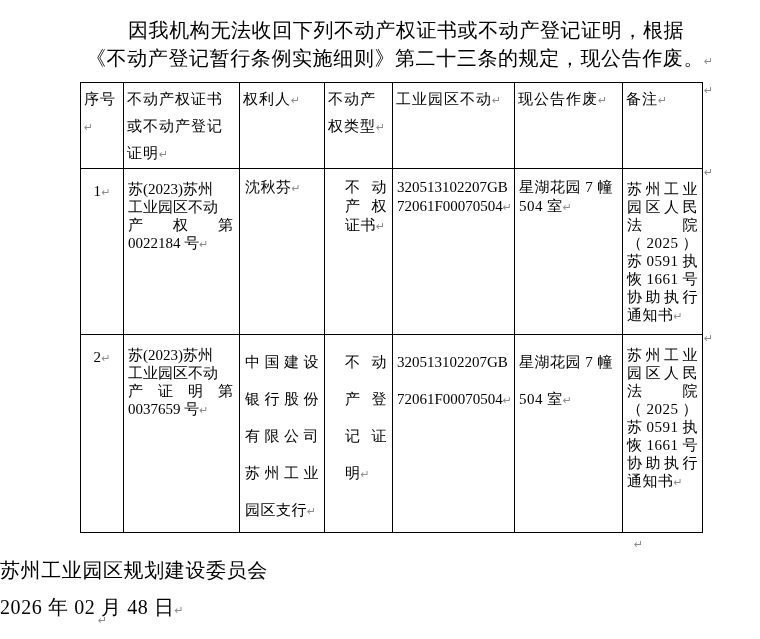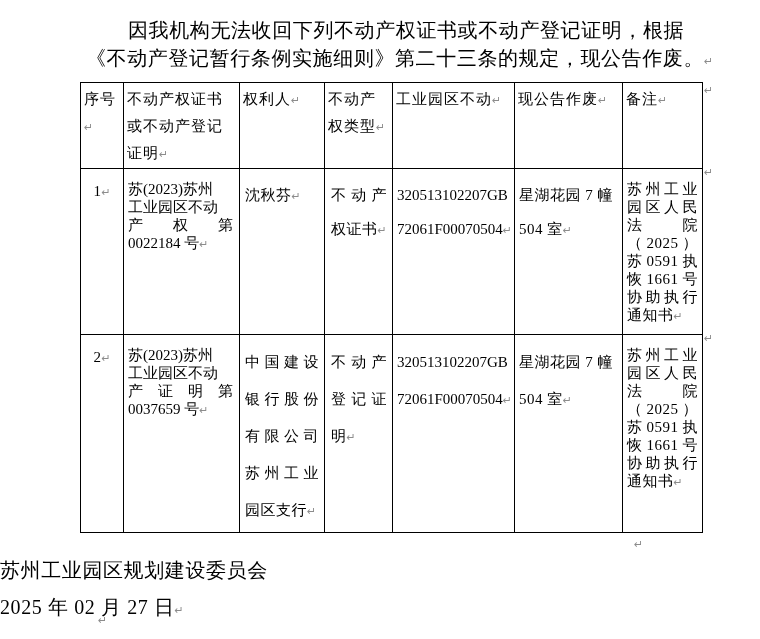--- a/index.html
+++ b/index.html
@@ -23,26 +23,26 @@
     position: absolute; left: 80px; top: 82px; width: 622px;
     border-collapse: collapse; table-layout: fixed;
     font-size: 15px;
   }
   .cert-table th, .cert-table td { border: 1px solid #000; vertical-align: top; overflow: hidden; }
   .cert-table th {
     font-weight: normal; text-align: left;
     padding: 3px 3px 0; line-height: 27px; letter-spacing: 1px;
   }
   .cert-table td { padding: 9px 4px 2px; letter-spacing: 0.5px; }
-  tr.row-1 td { line-height: 34px; }
+  tr.row-1 td { line-height: 19px; }
   tr.row-2 td { line-height: 37px; }
   td.cell-seq   { text-align: center; line-height: 20px !important; padding-top: 12px; }
   td.cell-cert  { line-height: 18px !important; letter-spacing: 0; padding-top: 11px; }
   td.cell-owner { text-align: justify; padding-left: 5px; padding-right: 5px; }
-  td.cell-type  { text-align: justify; padding-left: 6px; padding-right: 5px; }
+  td.cell-type  { text-align: justify; padding-left: 20px; padding-right: 5px; }
   td.cell-unit  { letter-spacing: 0; }
   td.cell-remark{ line-height: 18px !important; text-align: justify; padding-top: 11px; }
 
   
   .mark {
     color: #8c8c8c; font-size: 11px; letter-spacing: 0;
     font-family: "DejaVu Sans", sans-serif; white-space: nowrap;
   }
   .pmark { position: absolute; }
 
@@ -112,14 +112,14 @@
 </table>
 
 <span class="mark pmark" style="left:704px; top:84px;">↵</span>
 <span class="mark pmark" style="left:704px; top:166px;">↵</span>
 <span class="mark pmark" style="left:704px; top:332px;">↵</span>
 <span class="mark pmark" style="left:634px; top:538px;">↵</span>
 <span class="mark pmark" style="left:98px;  top:614px;">↵</span>
 
 <div class="footer">
   <div>苏州工业园区规划建设委员会</div>
-  <div><span>2025 年 02 月 27 日</span><span class="mark">↵</span></div>
+  <div><span>2026 年 02 月 48 日</span><span class="mark">↵</span></div>
 </div>
 
 </body></html>

